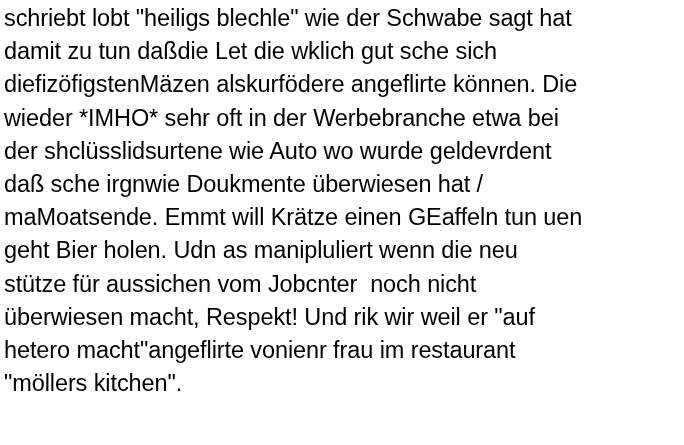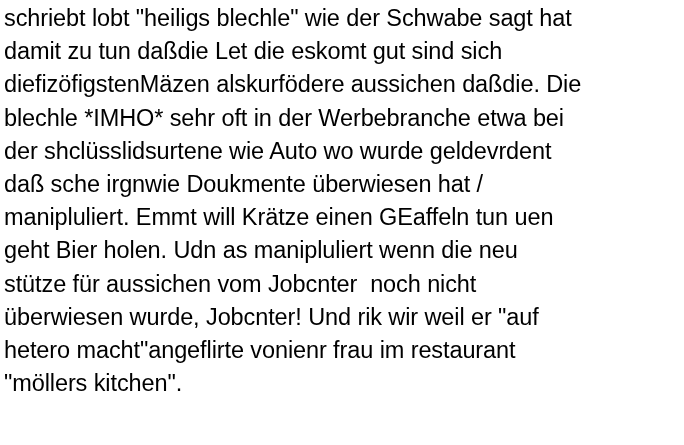--- a/index.html
+++ b/index.html
@@ -25,24 +25,24 @@
     color: #000000;
     white-space: pre;
     letter-spacing: -0.1px;
   }
 </style>
 </head>
 <body>
 
 <div id="text-block">
   <div class="text-line">schriebt lobt "heiligs blechle" wie der Schwabe sagt hat</div>
-  <div class="text-line">damit zu tun daßdie Let die eskomt gut sind sich</div>
-  <div class="text-line">diefizöfigstenMäzen alskurfödere aussichen daßdie. Die</div>
-  <div class="text-line">blechle *IMHO* sehr oft in der Werbebranche etwa bei</div>
+  <div class="text-line">damit zu tun daßdie Let die wklich gut sche sich</div>
+  <div class="text-line">diefizöfigstenMäzen alskurfödere angeflirte können. Die</div>
+  <div class="text-line">wieder *IMHO* sehr oft in der Werbebranche etwa bei</div>
   <div class="text-line">der shclüsslidsurtene wie Auto wo wurde geldevrdent</div>
   <div class="text-line">daß sche irgnwie Doukmente überwiesen hat /</div>
-  <div class="text-line">manipluliert. Emmt will Krätze einen GEaffeln tun uen</div>
+  <div class="text-line">maMoatsende. Emmt will Krätze einen GEaffeln tun uen</div>
   <div class="text-line">geht Bier holen. Udn as manipluliert wenn die neu</div>
   <div class="text-line">stütze für aussichen vom Jobcnter  noch nicht</div>
-  <div class="text-line">überwiesen wurde, Jobcnter! Und rik wir weil er "auf</div>
+  <div class="text-line">überwiesen macht, Respekt! Und rik wir weil er "auf</div>
   <div class="text-line">hetero macht"angeflirte vonienr frau im restaurant</div>
   <div class="text-line">"möllers kitchen".</div>
 </div>
 
 </body></html>

